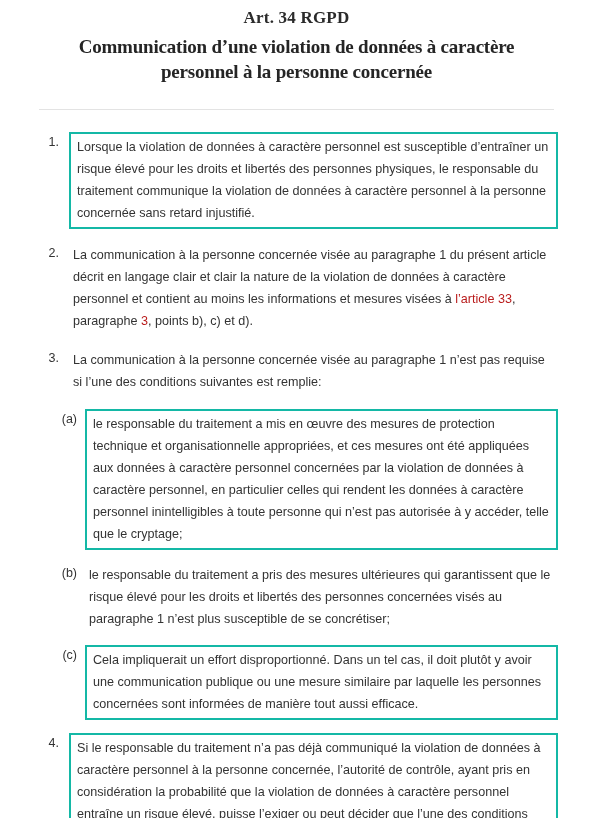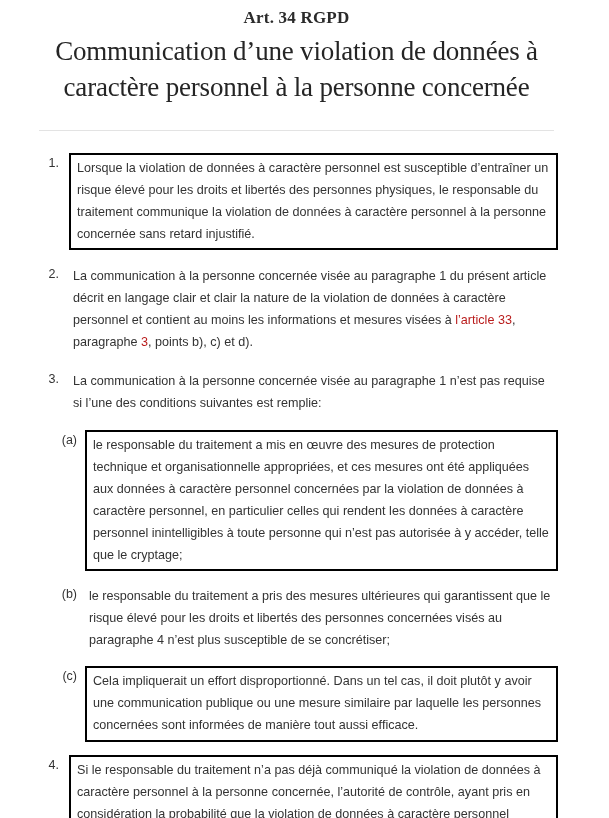--- a/index.html
+++ b/index.html
@@ -25,22 +25,22 @@
     font-family: "Liberation Serif", serif;
     font-weight: bold;
     font-size: 17px;
     color: #2b2b2b;
     margin: 8px 0 6px 0;
     letter-spacing: 0.2px;
   }
   .title {
     text-align: center;
     font-family: "Liberation Serif", serif;
-    font-weight: normal;
-    font-size: 27px;
+    font-weight: bold;
+    font-size: 19px;
     line-height: 1.33;
     color: #252525;
     margin: 0 14px 0 14px;
     letter-spacing: -0.2px;
   }
   .divider {
     border-top: 1px solid #e3e3e3;
     margin: 24px 4px 22px 4px;
   }
   ol.toplist {
@@ -70,21 +70,21 @@
   }
   .body-text {
     flex: 1;
     font-size: 12.6px;
     line-height: 1.75;
     color: #333333;
     padding: 1px 4px 2px 4px;
     box-sizing: border-box;
   }
   .highlight {
-    border: 2px solid #000000;
+    border: 2px solid #14b8a6;
     padding: 2px 6px 3px 6px;
   }
   .sub-item {
     display: flex;
     align-items: flex-start;
     margin-bottom: 13px;
   }
   .sublist {
     margin-top: 12px;
   }
@@ -120,21 +120,21 @@
       <div class="body-text">La communication à la personne concernée visée au paragraphe 1 n’est pas requise si l’une des conditions suivantes est remplie:</div>
     </li>
 
     <div class="sublist">
       <div class="sub-item">
         <div class="marker sub">(a)</div>
         <div class="body-text highlight">le responsable du traitement a mis en œuvre des mesures de protection technique et organisationnelle appropriées, et ces mesures ont été appliquées aux données à caractère personnel concernées par la violation de données à caractère personnel, en particulier celles qui rendent les données à caractère personnel inintelligibles à toute personne qui n’est pas autorisée à y accéder, telle que le cryptage;</div>
       </div>
       <div class="sub-item">
         <div class="marker sub">(b)</div>
-        <div class="body-text">le responsable du traitement a pris des mesures ultérieures qui garantissent que le risque élevé pour les droits et libertés des personnes concernées visés au paragraphe 4 n’est plus susceptible de se concrétiser;</div>
+        <div class="body-text">le responsable du traitement a pris des mesures ultérieures qui garantissent que le risque élevé pour les droits et libertés des personnes concernées visés au paragraphe 1 n’est plus susceptible de se concrétiser;</div>
       </div>
       <div class="sub-item">
         <div class="marker sub">(c)</div>
         <div class="body-text highlight">Cela impliquerait un effort disproportionné. Dans un tel cas, il doit plutôt y avoir une communication publique ou une mesure similaire par laquelle les personnes concernées sont informées de manière tout aussi efficace.</div>
       </div>
     </div>
 
     <li class="item">
       <div class="marker">4.</div>
       <div class="body-text highlight">Si le responsable du traitement n’a pas déjà communiqué la violation de données à caractère personnel à la personne concernée, l’autorité de contrôle, ayant pris en considération la probabilité que la violation de données à caractère personnel entraîne un risque élevé, puisse l’exiger ou peut décider que l’une des conditions visées au paragraphe 3 est remplie.</div>

